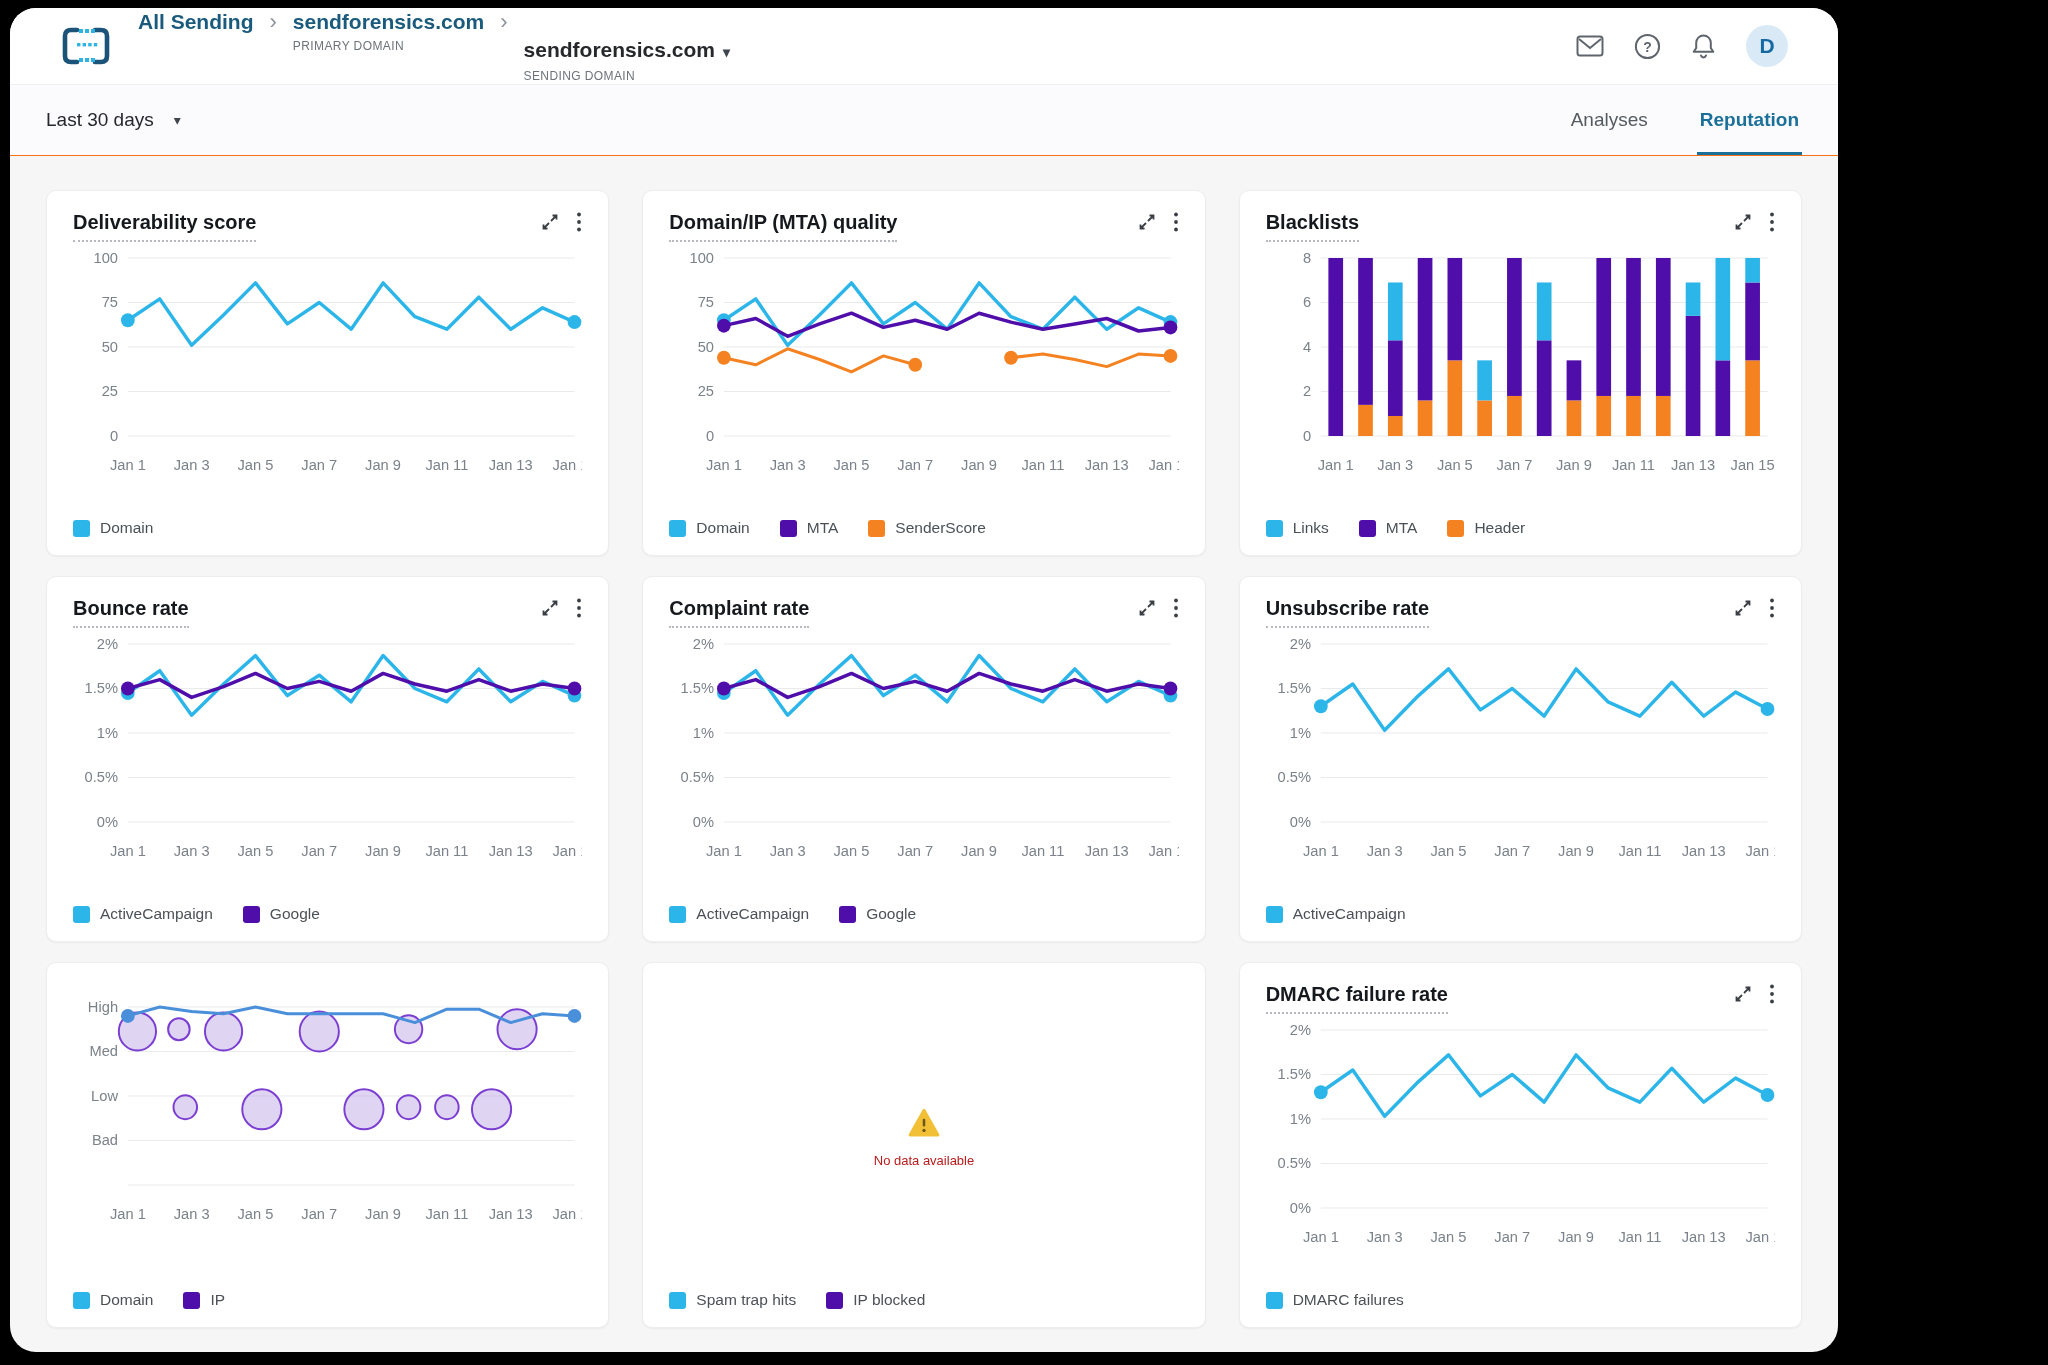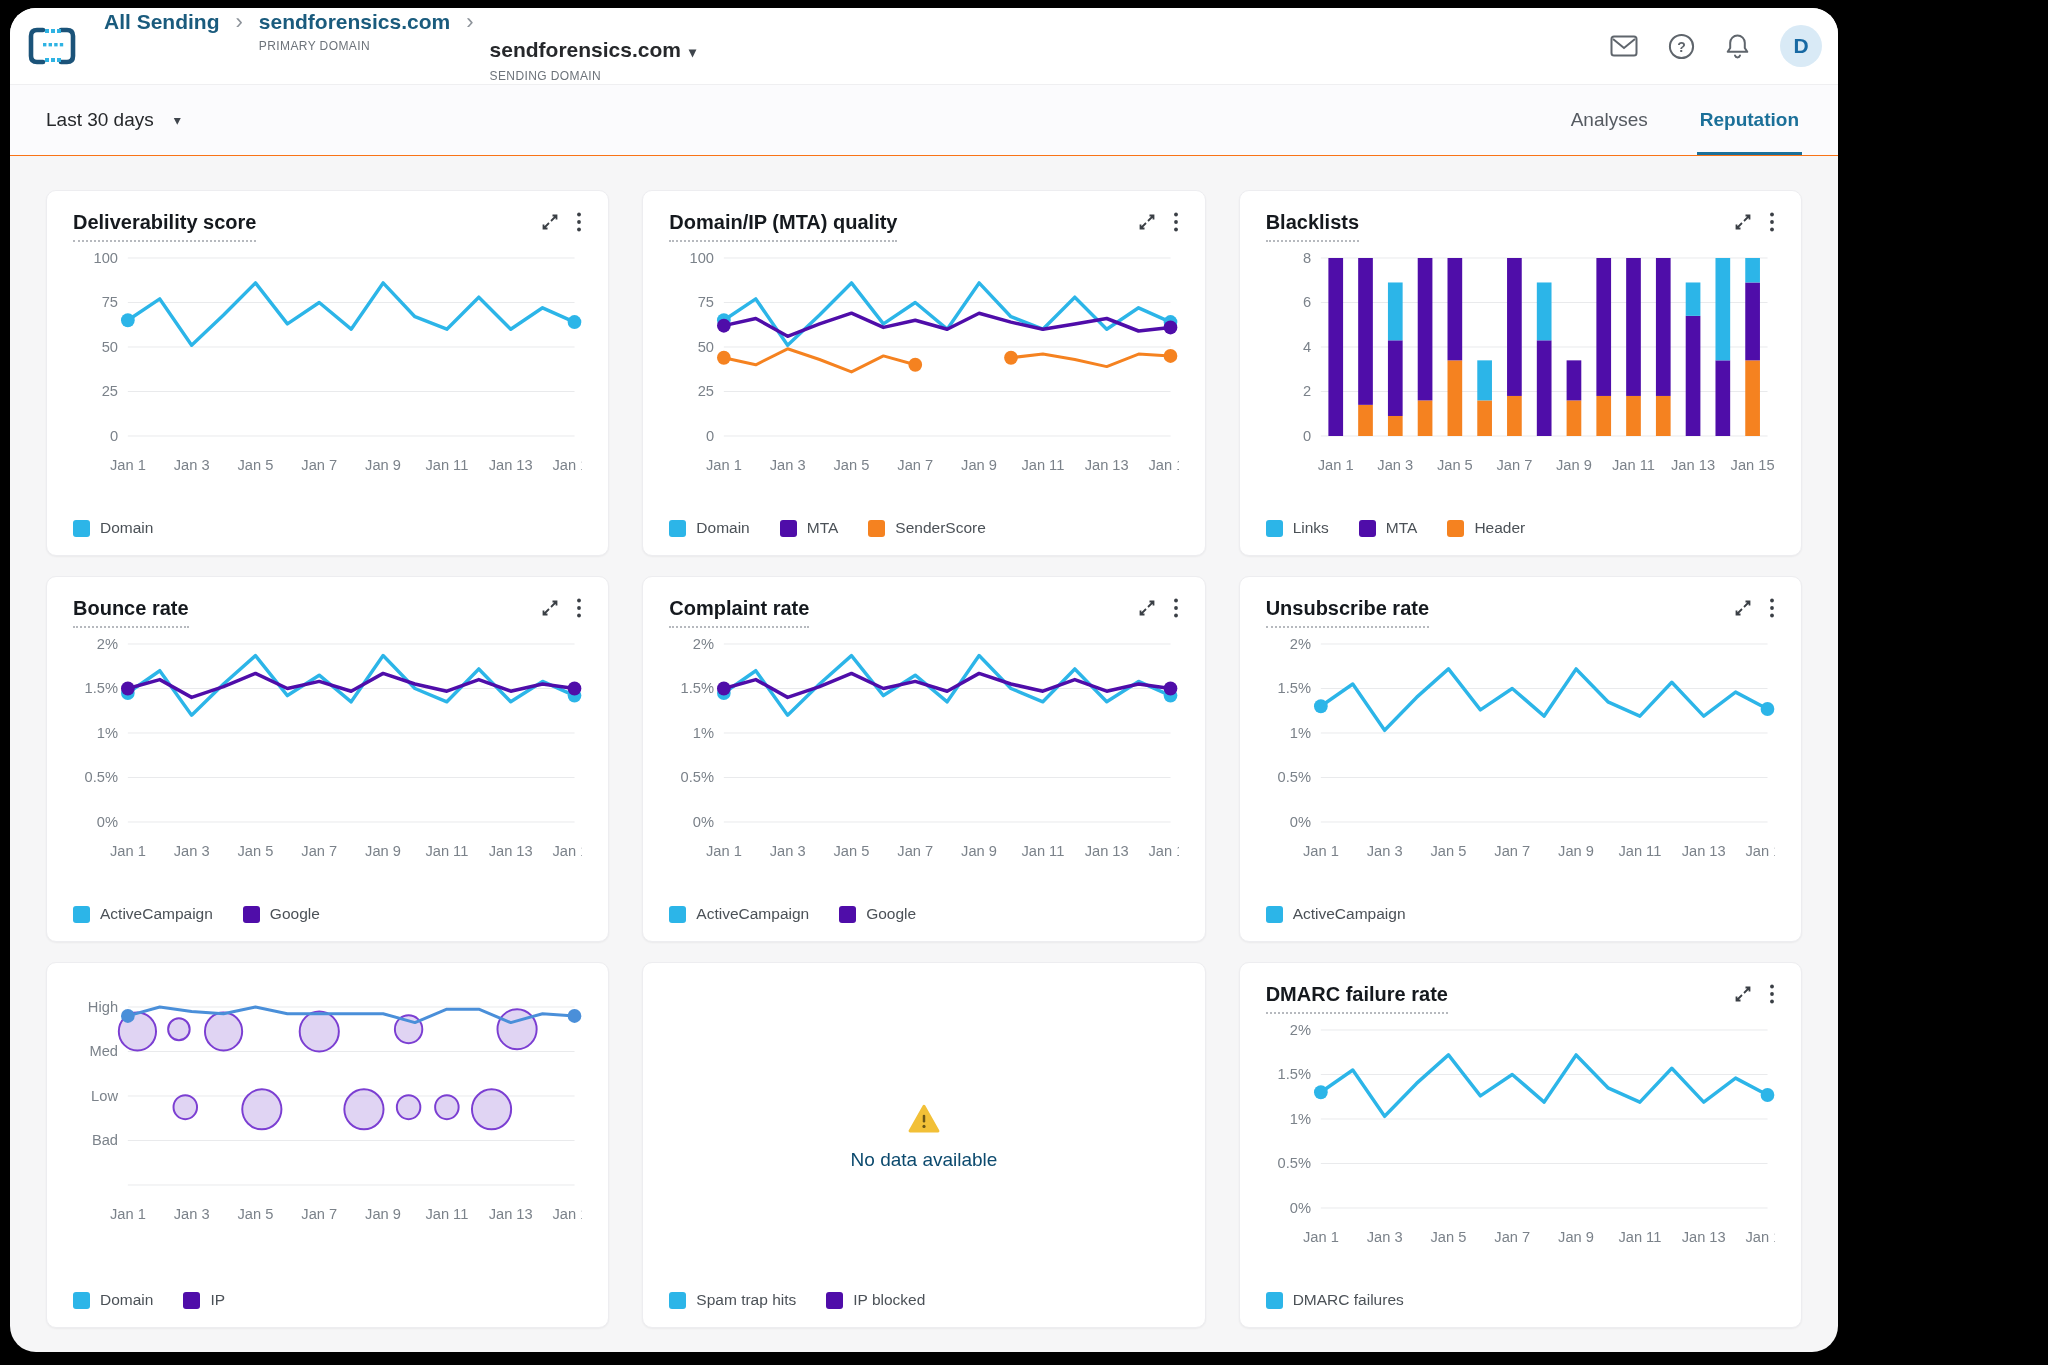--- a/index.html
+++ b/index.html
@@ -1,20 +1,20 @@
 <!DOCTYPE html>
 <html><head>
 <meta charset="utf-8">
 <style>
   html,body{margin:0;padding:0;}
   body{width:2048px;height:1365px;background:#000;font-family:"Liberation Sans",sans-serif;-webkit-font-smoothing:antialiased;}
   .window{position:absolute;left:10px;top:8px;width:1828px;height:1344px;background:#f6f6f7;border-radius:26px;overflow:hidden;}
 
   
-  .appbar{height:76px;background:#fff;display:flex;align-items:center;padding:0 16px;border-bottom:1px solid #efeff1;}
+  .appbar{height:76px;background:#fff;display:flex;align-items:center;padding:0 50px;border-bottom:1px solid #efeff1;}
   .logo{margin-right:26px;flex:none;display:flex;align-items:center;}
   .crumbs{display:flex;align-items:flex-start;gap:16px;}
   .crumb{display:flex;flex-direction:column;}
   .crumb .name{font-size:21px;font-weight:bold;color:#1a5b7d;line-height:26px;white-space:nowrap;}
   .crumb.current .name{color:#26282b;margin-top:28px;}
   .crumb .sub{font-size:12px;color:#6d737a;letter-spacing:.4px;margin-top:4px;}
   .chev{font-size:22px;color:#8d939a;line-height:26px;}
   .caret{font-size:14px;color:#3f454c;margin-left:8px;}
   .appbar-right{margin-left:auto;display:flex;align-items:center;gap:30px;}
   .hicon{background:none;border:none;padding:0;cursor:pointer;display:flex;align-items:center;color:#5f656c;}
@@ -34,21 +34,21 @@
   .card-title{margin:0;font-size:20px;font-weight:bold;color:#15191e;}
   .card-title span{border-bottom:2px dotted #b6b9be;padding-bottom:7px;}
   .card-actions{display:flex;gap:16px;align-items:center;}
   .icon-btn{background:none;border:none;padding:0;cursor:pointer;color:#3a3f45;display:flex;}
   .chart{width:100%;height:252px;margin-top:6px;}
   .chart text{font-family:"Liberation Sans",sans-serif;font-size:15px;fill:#7b828a;}
   .legend{margin-top:auto;display:flex;align-items:center;gap:30px;}
   .lg-item{display:flex;align-items:center;gap:10px;font-size:15.5px;color:#4b5157;}
   .sw{width:17px;height:17px;border-radius:3px;flex:none;}
   .nodata{flex:1;display:flex;flex-direction:column;align-items:center;justify-content:center;gap:14px;}
-  .nodata-text{font-size:19px;color:#0c4a6e;}
+  .nodata-text{font-size:13px;color:#b91c1c;}
 </style>
 </head>
 <body>
 
 <div class="window">
 
   <header class="appbar">
     <span class="logo">
       <svg width="52" height="42" viewBox="0 0 52 42">
         <path d="M17 5 H11 Q5 5 5 11 V31 Q5 37 11 37 H17" fill="none" stroke="#1b5379" stroke-width="4.6" stroke-linecap="round"></path>

